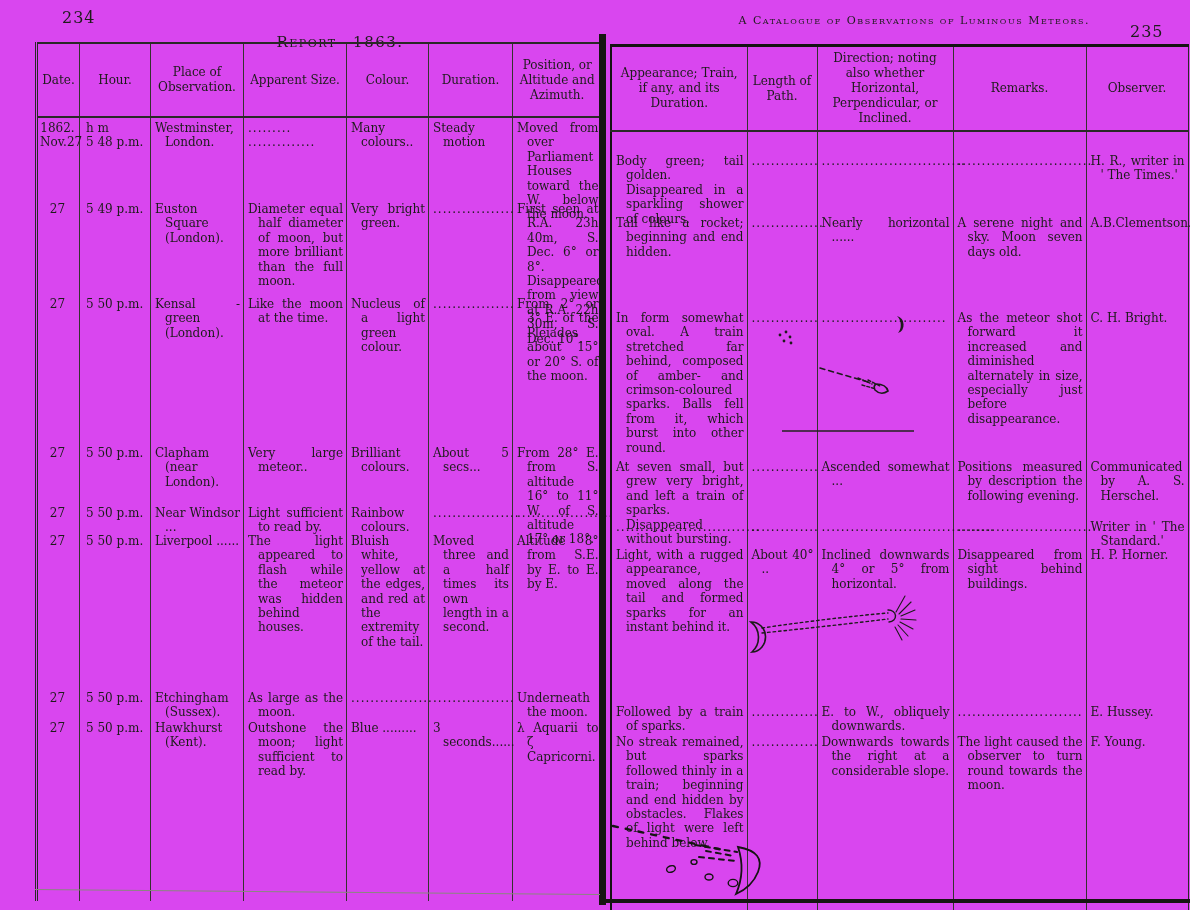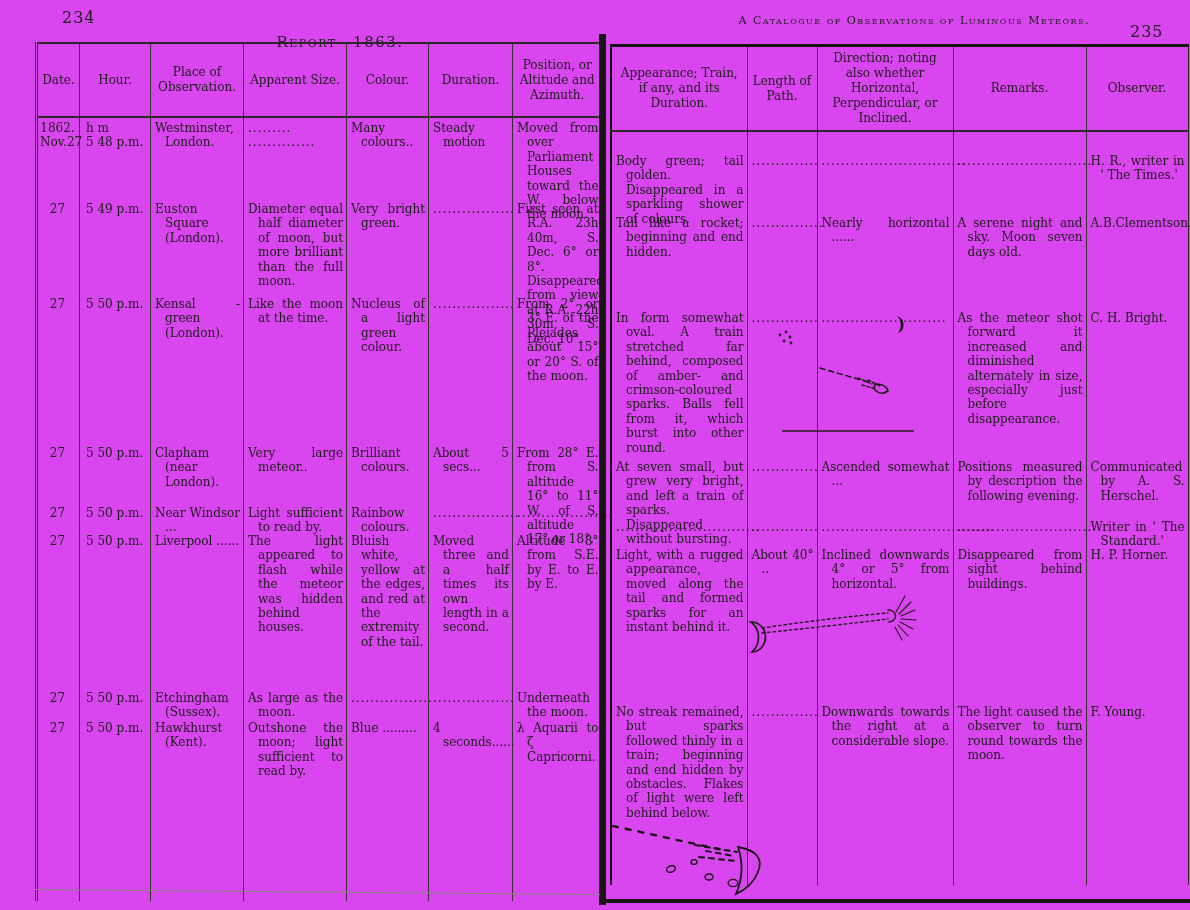--- a/index.html
+++ b/index.html
@@ -245,21 +245,21 @@
             <div class="cb pre hang h183">Hawkhurst
 (Kent).</div>
           </td>
         <td>
             <div class="cb hang h183">Outshone the moon; light sufficient to read by.</div>
           </td>
         <td>
             <div class="cb hang h183">Blue  .........</div>
           </td>
         <td>
-            <div class="cb hang h183">4 seconds......</div>
+            <div class="cb hang h183">3 seconds......</div>
           </td>
         <td>
             <div class="cb hang h183">λ Aquarii to ζ Capricorni.</div>
           </td>
       </tr>
     </tbody>
   </table>
 
   <table id="tR">
     <colgroup>
@@ -372,20 +372,37 @@
             <div class="cb hang h157">About 40° ..</div>
           </td>
         <td>
             <div class="cb hang h157">Inclined downwards 4° or 5° from horizontal.</div>
           </td>
         <td>
             <div class="cb hang h157">Disappeared from sight behind buildings.</div>
           </td>
         <td>
             <div class="cb hang h157">H. P. Horner.</div>
+          </td>
+      </tr>
+      <tr>
+        <td>
+            <div class="cb hang h30">Followed by a train of sparks.</div>
+          </td>
+        <td>
+            <div class="cb dots h30">..............</div>
+          </td>
+        <td>
+            <div class="cb hang h30">E. to W., obliquely downwards.</div>
+          </td>
+        <td>
+            <div class="cb dots h30">..........................</div>
+          </td>
+        <td>
+            <div class="cb hang h30">E. Hussey.</div>
           </td>
       </tr>
       <tr>
         <td>
             <div class="cb hang h183">No streak remained, but sparks followed thinly in a train; beginning and end hidden by obstacles. Flakes of light were left behind below.</div>
           </td>
         <td>
             <div class="cb dots h183">..............</div>
           </td>
         <td>

